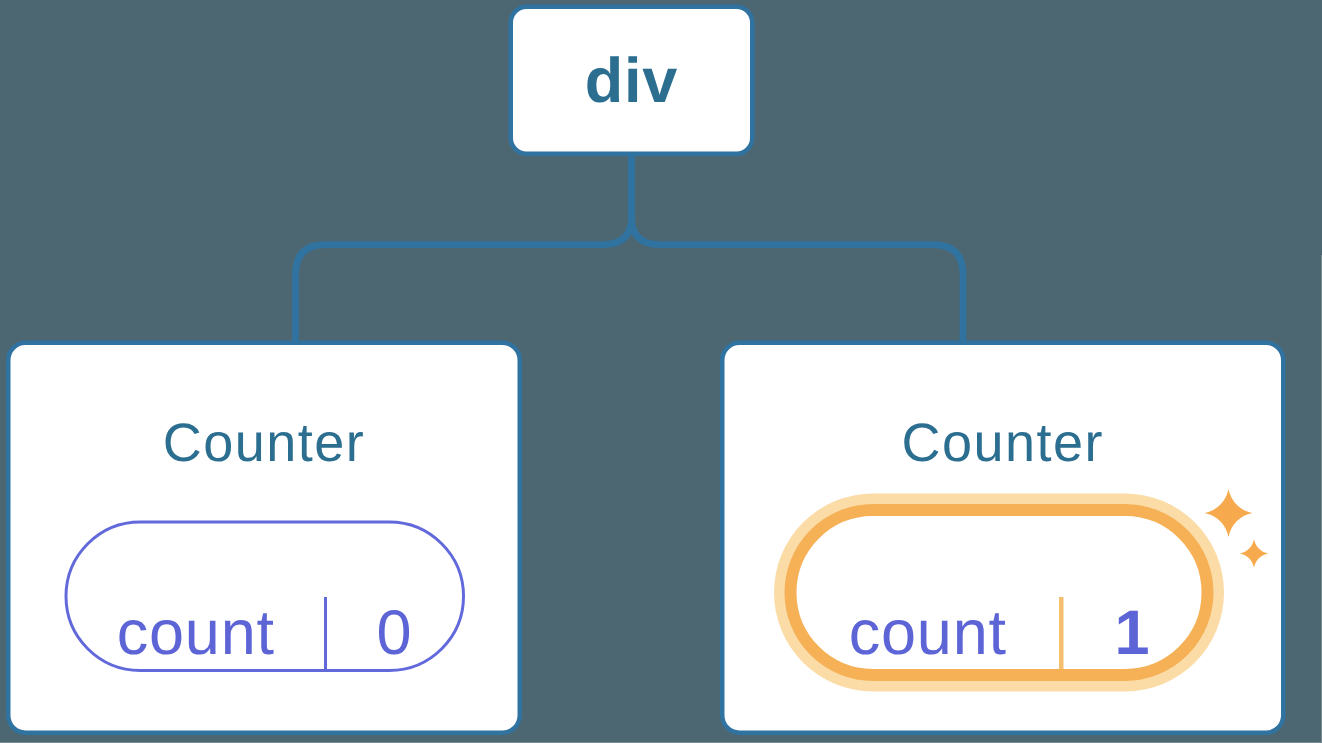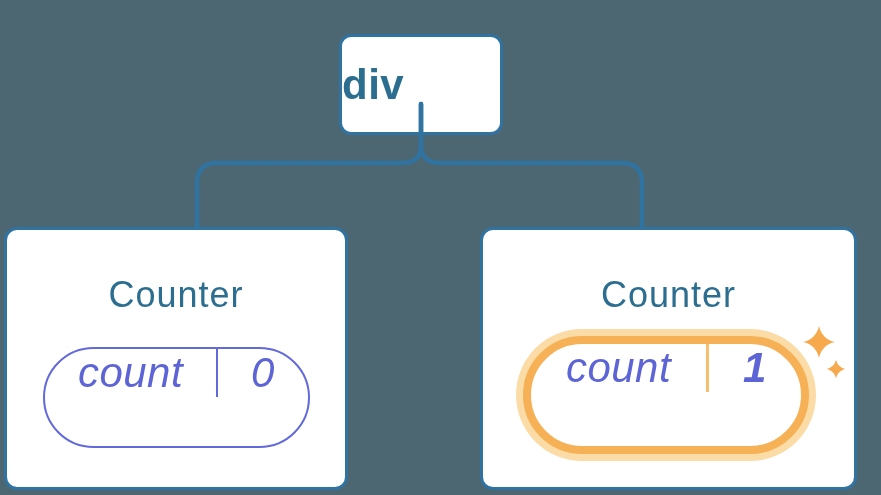--- a/index.html
+++ b/index.html
@@ -15,21 +15,21 @@
     overflow: hidden;
   }
   
   .root-node {
     position: absolute;
     left: 339px; top: 3px;
     width: 164px; height: 101px;
     background: #FFFFFF;
     border: 3.5px solid #3173A0;
     border-radius: 12px;
-    display: flex; align-items: center; justify-content: flex-start; margin-top: 31px;
+    display: flex; align-items: center; justify-content: center;
   }
   .root-label {
     color: #2C6E90;
     font-size: 42px;
     font-weight: 600;
     letter-spacing: 0.5px;
   }
   
   .connectors {
     position: absolute;
@@ -61,23 +61,22 @@
     color: #2C6E90;
     font-size: 36px;
     font-weight: 400;
     letter-spacing: 1px;
     line-height: 40px;
   }
   
   .pill {
     position: absolute;
     display: flex;
-    align-items: flex-start;
+    align-items: flex-end;
     background: #FFFFFF;
-    font-style: italic;
   }
   .pill-normal {
     left: 36px; top: 117px;
     width: 267px; height: 101px;
     border: 2px solid #6269DB;
     border-radius: 60px;
   }
   .pill-normal .pill-key   { width: 171px; }
   .pill-normal .pill-value { border-left: 2px solid #6269DB; }
   

